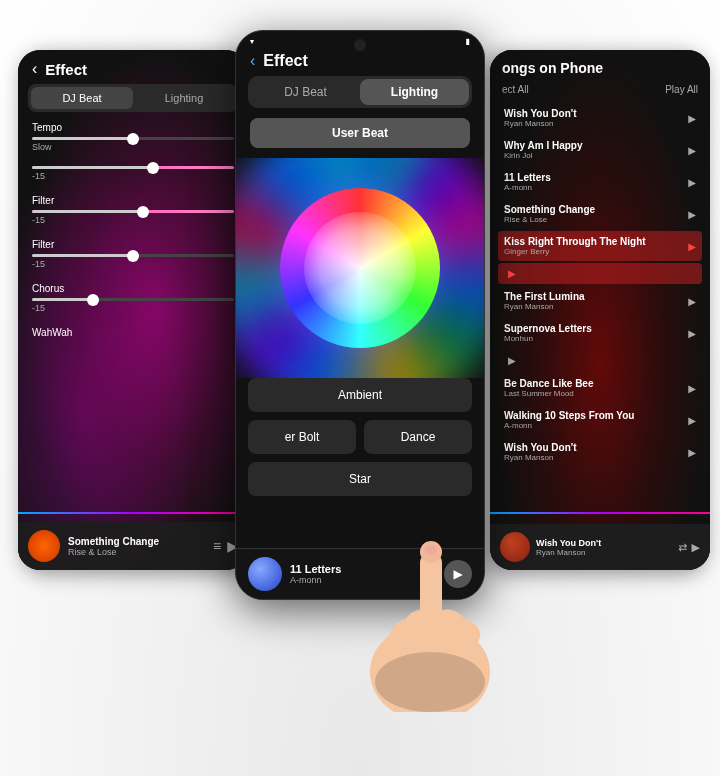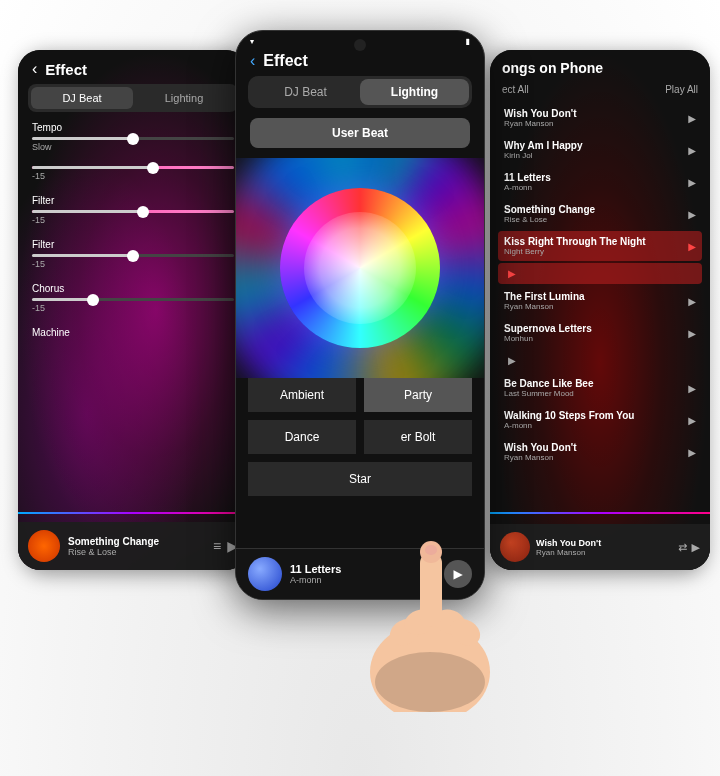--- a/index.html
+++ b/index.html
@@ -354,21 +354,21 @@
 
     .phone-center .effect-row {
       display: flex;
       gap: 8px;
       margin-bottom: 8px;
     }
 
     .phone-center .effect-btn {
       flex: 1;
       background: #2a2a2a;
-      border-radius: 0;
+      border-radius: 8px;
       padding: 10px 8px;
       text-align: center;
       color: #fff;
       font-size: 12px;
     }
 
     .phone-center .effect-btn.active {
       background: #555;
     }
 
@@ -643,21 +643,21 @@
         </div>
         <div class="control-item">
           <div class="control-label">Chorus</div>
           <div class="slider-track">
             <div class="fill" style="width:30%"></div>
             <div class="slider-thumb" style="left:calc(30% - 6px)"></div>
           </div>
           <div class="slider-value">-15</div>
         </div>
         <div class="control-item">
-          <div class="control-label">Machine</div>
+          <div class="control-label">WahWah</div>
         </div>
       </div>
       <div class="divider-line"></div>
       <div class="bottom-bar">
         <div class="album-art"></div>
         <div class="song-info">
           <div class="song-title">Something Change</div>
           <div class="song-artist">Rise &amp; Lose</div>
         </div>
         <div class="controls-right">
@@ -683,25 +683,24 @@
       <div class="tab active">Lighting</div>
     </div>
     <div class="user-mode-btn">User Beat</div>
     <div class="color-wheel-container">
       <div class="glow-rays"></div>
       <div class="color-wheel"></div>
     </div>
     <div class="effect-buttons">
       <div class="effect-row">
         <div class="effect-btn">Ambient</div>
-        <div class="effect-btn active">Party</div>
       </div>
       <div class="effect-row">
+        <div class="effect-btn">er Bolt</div>
         <div class="effect-btn">Dance</div>
-        <div class="effect-btn">er Bolt</div>
       </div>
       <div class="effect-row">
         <div class="effect-btn">Star</div>
       </div>
     </div>
     <div class="bottom-bar">
       <div class="album-art"></div>
       <div class="song-info">
         <div class="song-title">11 Letters</div>
         <div class="song-artist">A-monn</div>
@@ -743,21 +742,21 @@
         <div class="song-item">
           <div class="song-info">
               <div class="song-title">Something Change</div>
               <div class="song-artist">Rise &amp; Lose</div>
             </div>
           <span class="play-icon">▶</span>
         </div>
         <div class="song-item highlighted">
           <div class="song-info">
               <div class="song-title">Kiss Right Through The Night</div>
-              <div class="song-artist">Night Berry</div>
+              <div class="song-artist">Ginger Berry</div>
             </div>
           <span class="play-icon" style="color:#ff4444;">▶</span>
         </div>
         <div class="song-item highlighted">
           <span class="play-icon" style="color:#ff4444;">▶</span>
         </div>
         <div class="song-item">
           <div class="song-info">
               <div class="song-title">The First Lumina</div>
               <div class="song-artist">Ryan Manson</div>

